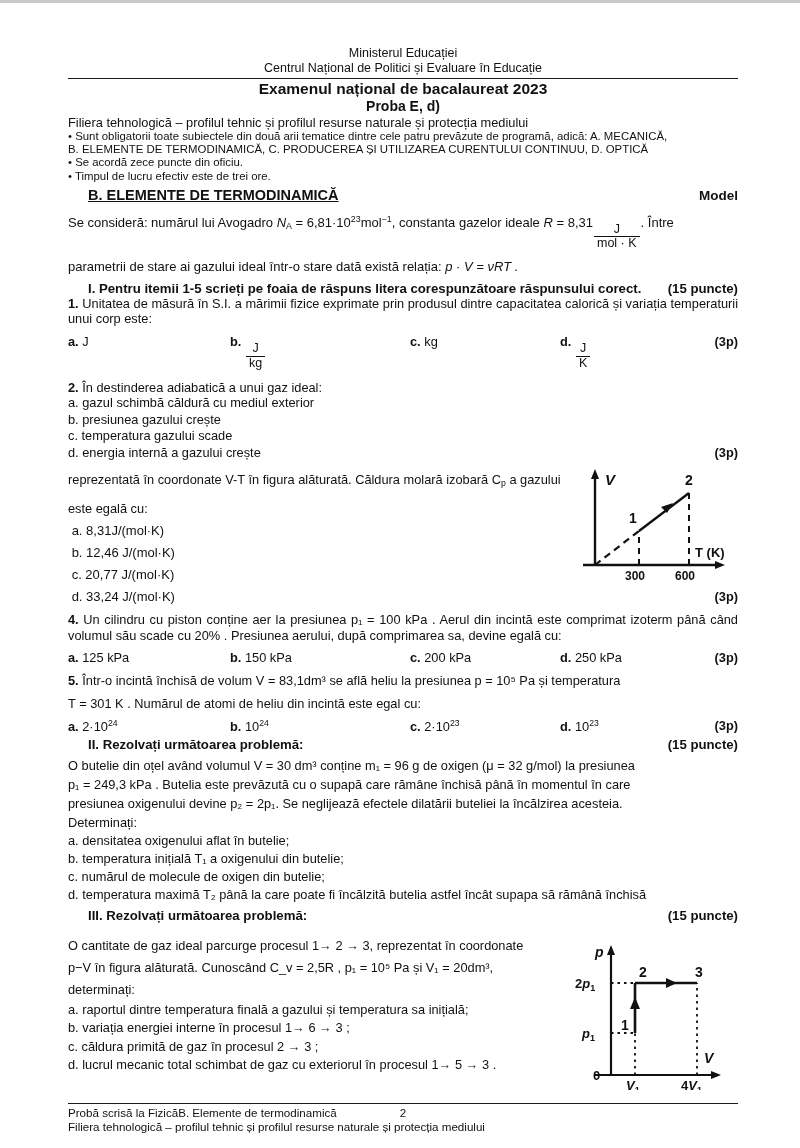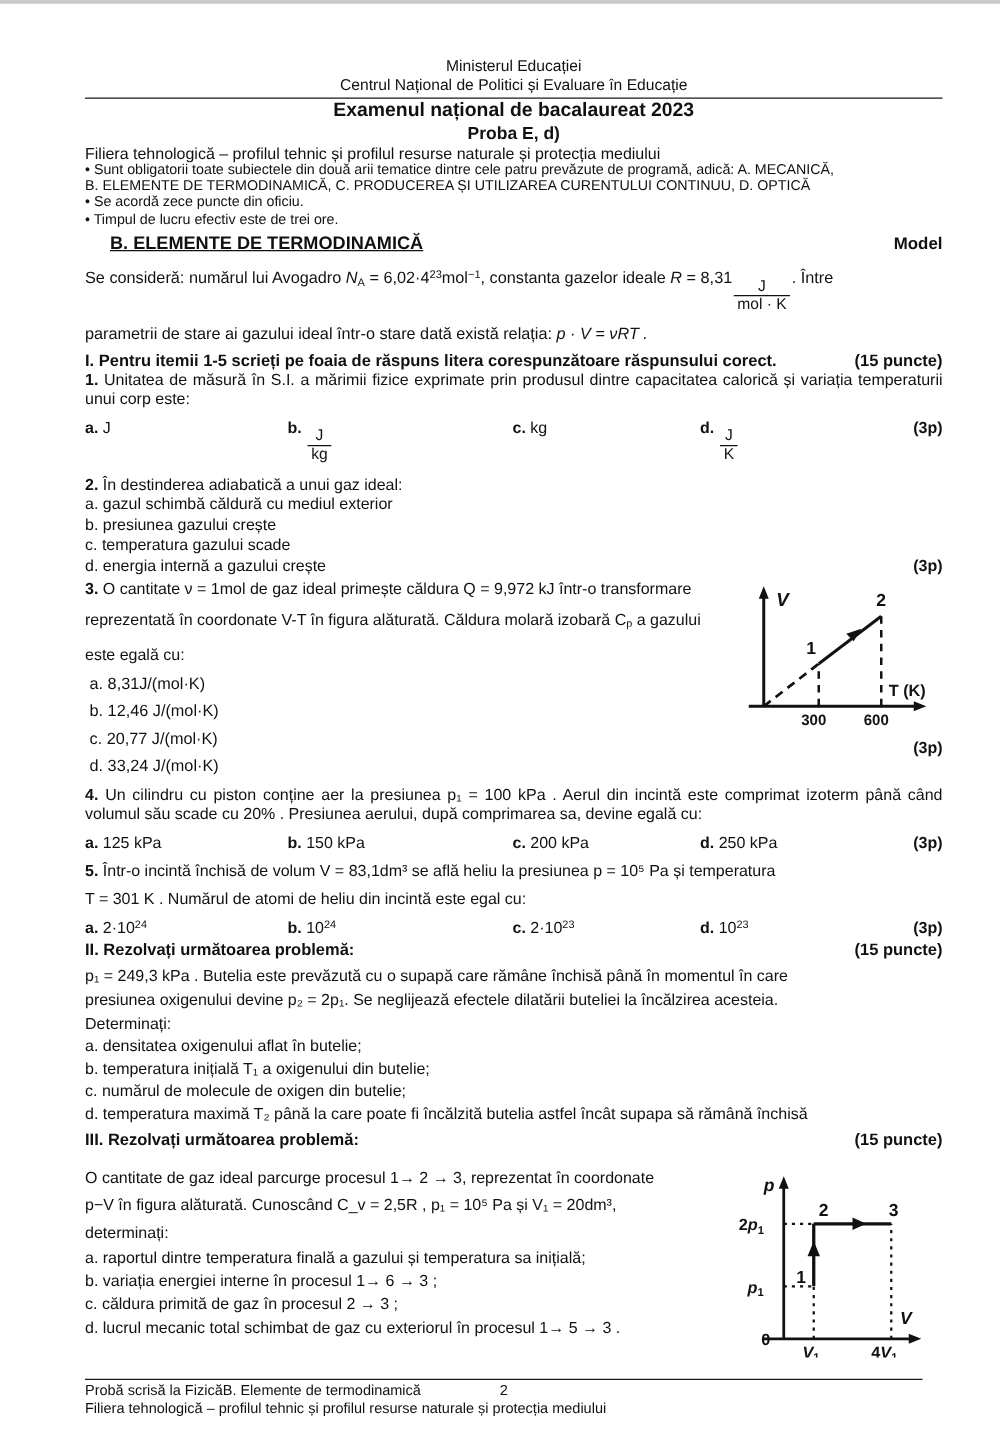--- a/index.html
+++ b/index.html
@@ -14,21 +14,21 @@
     color: #111111;
     position: relative;
     overflow: hidden;
   }
   .page {
     position: absolute;
     left: 0; top: 0;
     width: 800px;
     height: 1148px;
     box-sizing: border-box;
-    padding: 46px 46px 0 68px;
+    padding: 46px 62px 0 68px;
   }
   .topbar {
     position: absolute;
     left: 0; top: 0;
     width: 800px;
     height: 3px;
     background: #c9c9c9;
   }
   .hdr-line {
     text-align: center;
@@ -90,20 +90,21 @@
     line-height: 16px;
     margin-top: 8px;
   }
   .para2 { }
   .roman {
     font-size: 13.2px;
     font-weight: bold;
     display: flex;
     justify-content: space-between;
     margin-top: 6px;
+    margin-left: 20px;
   }
   .roman .pts { font-weight: bold; }
   .qtext {
     font-size: 12.8px;
     line-height: 15.5px;
     text-align: justify;
   }
   .qtext b { font-weight: bold; }
   .opt-row {
     display: flex;
@@ -179,21 +180,21 @@
   </div>
 
   <div class="sect-head">
     <div class="sect-title">B. ELEMENTE DE TERMODINAMICĂ</div>
     <div class="model">Model</div>
   </div>
 
   <div class="para">
     <span>Se consideră: numărul lui Avogadro</span>
     <i class="v">N</i><sub>A</sub>
-    <span>= 6,02·4</span><sup>23</sup><span>mol</span><sup>−1</sup><span>, constanta gazelor ideale</span>
+    <span>= 6,81·10</span><sup>23</sup><span>mol</span><sup>−1</sup><span>, constanta gazelor ideale</span>
     <i class="v">R</i>
     <span>= 8,31</span><span class="frac">
         <span class="num">J</span>
         <span class="den">mol · K</span>
       </span><span>. Între</span>
   </div>
 
   <div class="para para2">
     <span>parametrii de stare ai gazului ideal într-o stare dată există relația:</span>
     <i class="v">p · V = νRT .</i>
@@ -236,24 +237,20 @@
     <div>b. presiunea gazului crește</div>
     <div>c. temperatura gazului scade</div>
     <div class="frow">
       <span>d. energia internă a gazului crește</span>
       <span style="position:absolute;right:0;top:0;font-weight:bold;">(3p)</span>
     </div>
   </div>
 
   <div class="two-col" style="margin-top:2px;">
     <div class="txt">
-      <div class="qtext">
-        <b>3.</b>
-        <span>O cantitate  ν = 1mol  de gaz ideal primește căldura  Q = 9,972 kJ  într-o transformare</span>
-      </div>
       <div class="qtext" style="margin-top:9px;">
         <span>reprezentată în coordonate  V-T  în figura alăturată. Căldura molară izobară  C</span><sub>p</sub><span>  a gazului</span>
       </div>
       <div class="qtext" style="margin-top:9px;">este egală cu:</div>
       <div class="opt-stack" style="margin-top:4px;">
         <div><b style="font-weight:bold;">&nbsp;</b><span>a.  8,31J/(mol·K)</span></div>
         <div><b style="font-weight:bold;">&nbsp;</b><span>b.  12,46 J/(mol·K)</span></div>
         <div><b style="font-weight:bold;">&nbsp;</b><span>c.  20,77 J/(mol·K)</span></div>
         <div class="frow">
           <b style="font-weight:bold;">&nbsp;</b><span>d.  33,24 J/(mol·K)</span>
@@ -319,20 +316,21 @@
     <div><b>d.</b>
       <span>10</span><sup>23</sup></div>
     <div class="pts-right">(3p)</div>
   </div>
 
   <div class="roman" style="margin-top:3px;">
     <span>II. Rezolvați următoarea problemă:</span>
     <span class="pts">(15 puncte)</span>
   </div>
   <div class="qtext" style="margin-top:4px;line-height:19px;">
+    <div>O  butelie  din  oțel  având  volumul  V = 30 dm³  conține  m₁ = 96 g  de  oxigen  (μ = 32 g/mol)  la  presiunea</div>
     <div>p₁ = 249,3 kPa . Butelia  este  prevăzută  cu  o  supapă  care  rămâne  închisă  până  în  momentul  în  care</div>
     <div>presiunea  oxigenului  devine  p₂ = 2p₁.  Se  neglijează  efectele  dilatării  buteliei  la  încălzirea  acesteia.</div>
     <div>Determinați:</div>
   </div>
   <div class="qtext" style="line-height:18px;">
     <div>a. densitatea oxigenului aflat în butelie;</div>
     <div>b. temperatura inițială  T₁  a oxigenului din butelie;</div>
     <div>c. numărul de molecule de oxigen din butelie;</div>
     <div>d. temperatura maximă  T₂  până la care poate fi încălzită butelia astfel încât supapa să rămână închisă</div>
   </div>

